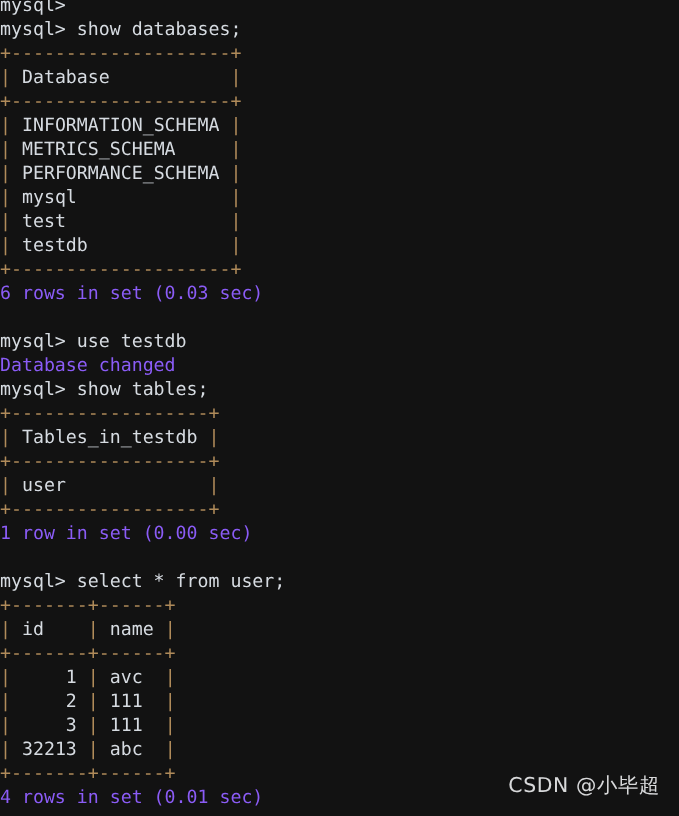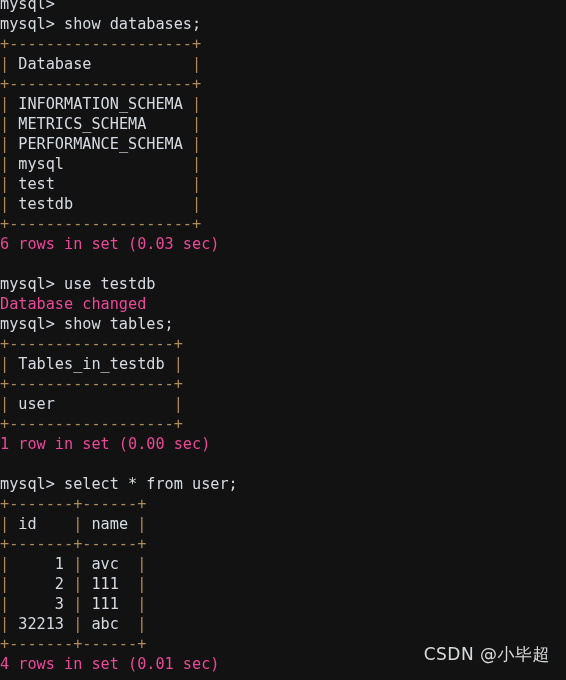--- a/index.html
+++ b/index.html
@@ -27,21 +27,21 @@
     white-space: pre;
     color: #d6dbe1;
     -webkit-font-smoothing: antialiased;
   }
   .line {
     height: 20px;
     white-space: pre;
     font-family: "DejaVu Sans Mono", "Liberation Mono", monospace;
   }
   .seg-prompt { color: #d6dbe1; }
-  .seg-text   { color: #ec4899; }
+  .seg-text   { color: #8b5cf6; }
 
   #watermark {
     position: absolute;
     right: 16px;
     bottom: 14px;
     font-family: "DejaVu Sans", "Liberation Sans", sans-serif;
     font-size: 17px;
     color: #e9eaec;
     letter-spacing: 0.5px;
     opacity: 0.92;

